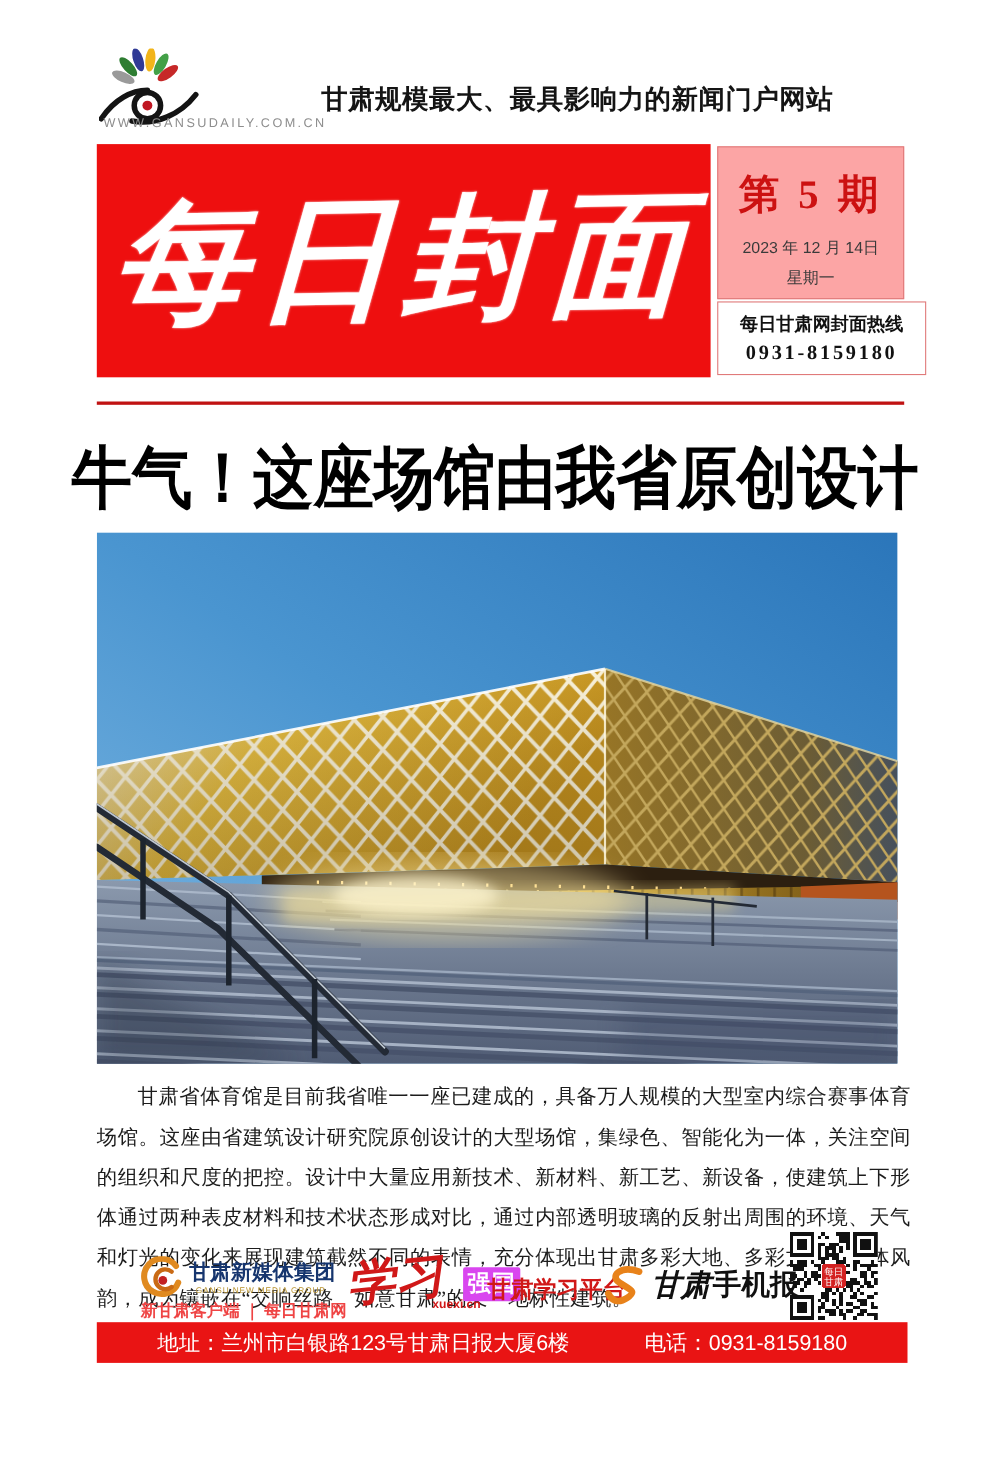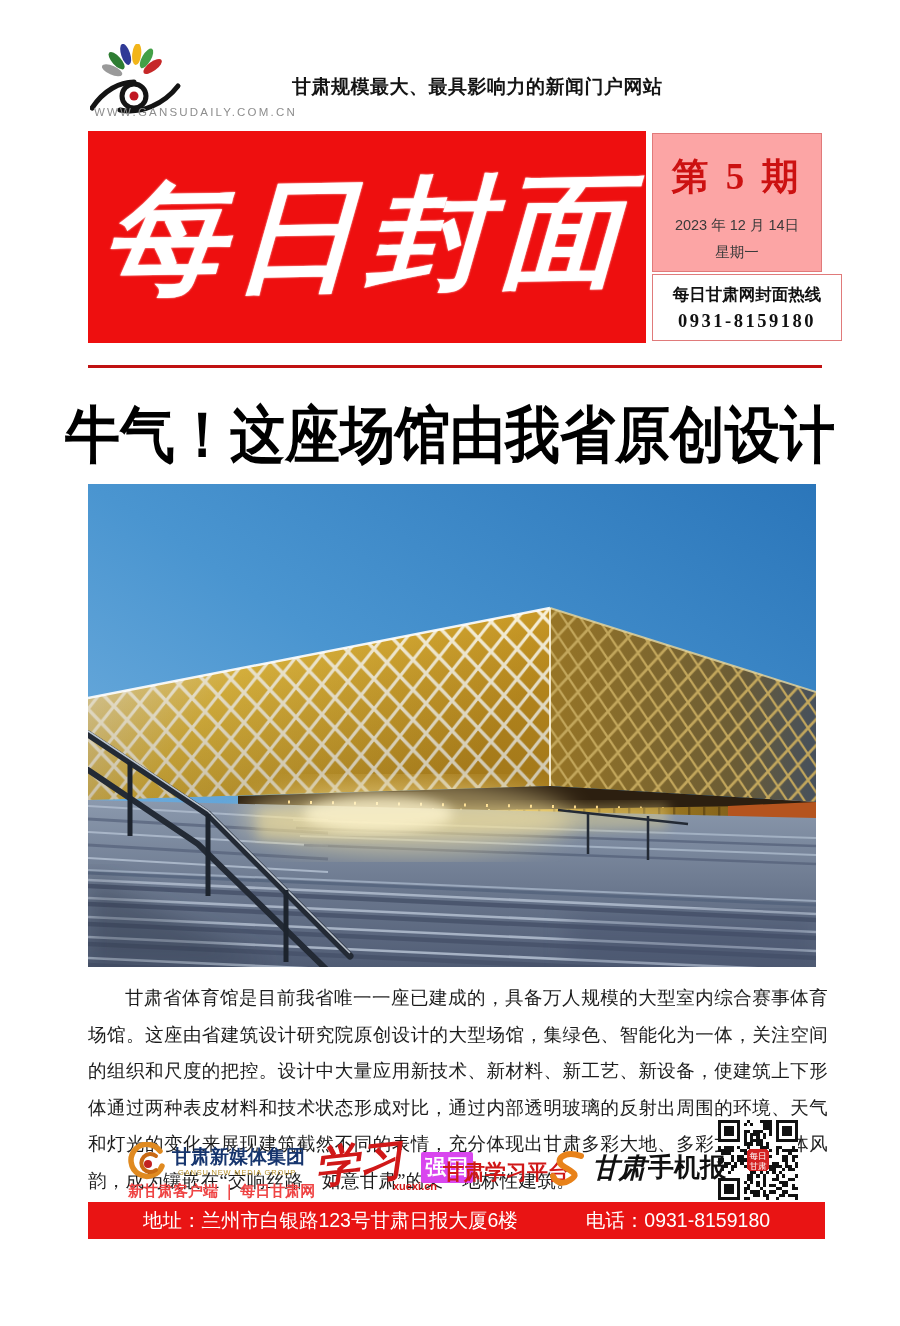--- a/index.html
+++ b/index.html
@@ -6,21 +6,21 @@
   body { background:#ffffff; font-family:"Liberation Serif","DejaVu Serif",serif; }
   .page { position:relative; width:900px; height:1326px; background:#fff; overflow:hidden; }
 
   
   .logo-block { position:absolute; left:90px; top:42px; width:210px; height:82px; }
   .logo-art { position:absolute; left:0; top:2px; }
   .logo-name { position:absolute; left:84px; top:34px; font-family:"Liberation Sans","DejaVu Sans",sans-serif;
                font-weight:bold; font-size:25px; color:#151515; letter-spacing:1px; }
   .logo-url  { position:absolute; left:4px; top:64px; font-family:"Liberation Sans","DejaVu Sans",sans-serif;
                font-size:11.5px; color:#8d8d8d; letter-spacing:2.2px; }
-  .tagline { position:absolute; left:292px; top:74px; width:540px; font-size:19px; font-weight:bold;
+  .tagline { position:absolute; left:292px; top:74px; width:540px; font-size:24px; font-weight:bold;
              color:#141414; letter-spacing:0.5px; white-space:nowrap; }
 
   
   .mast-red { position:absolute; left:88px; top:131px; width:558px; height:212px; background:#ee0f0f;
               display:flex; align-items:center; justify-content:center; }
   .mast-title { color:#fff; font-size:122px; font-weight:900; letter-spacing:10px;
                 font-style:italic; transform:skewX(-3deg) rotate(-1deg); text-shadow:0 0 2px #fff; white-space:nowrap; }
   .issue-box { position:absolute; left:652px; top:133px; width:170px; height:139px; background:#fca5a5;
                border:1px solid #e07a7a; text-align:center; }
   .issue-no { margin-top:18px; color:#cc1111; font-size:37px; font-weight:bold; letter-spacing:4px; }

